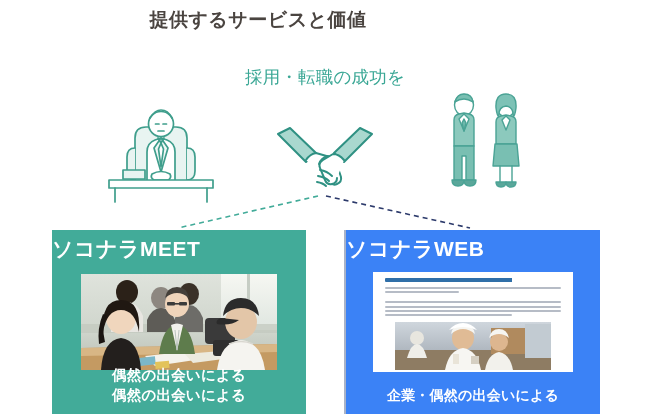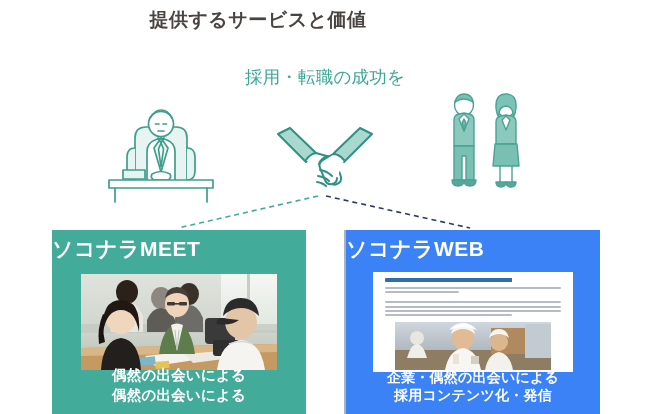--- a/index.html
+++ b/index.html
@@ -366,17 +366,16 @@
             <path d="M90 48 q3 -16 14 -18 q11 2 14 18 z" fill="#f2f1ec"></path>
 
             <rect x="58" y="32" width="6" height="10" fill="#e9e4d8"></rect>
             <rect x="76" y="34" width="8" height="8" fill="#d5cfc2"></rect>
           </svg>
         </div>
       </div>
     </div>
     <div class="card-caption">
       <div>企業・偶然の出会いによる</div>
-      <div>採用コンテンツ化・発信</div>
     </div>
   </div>
 
 </div>
 
 </body></html>

